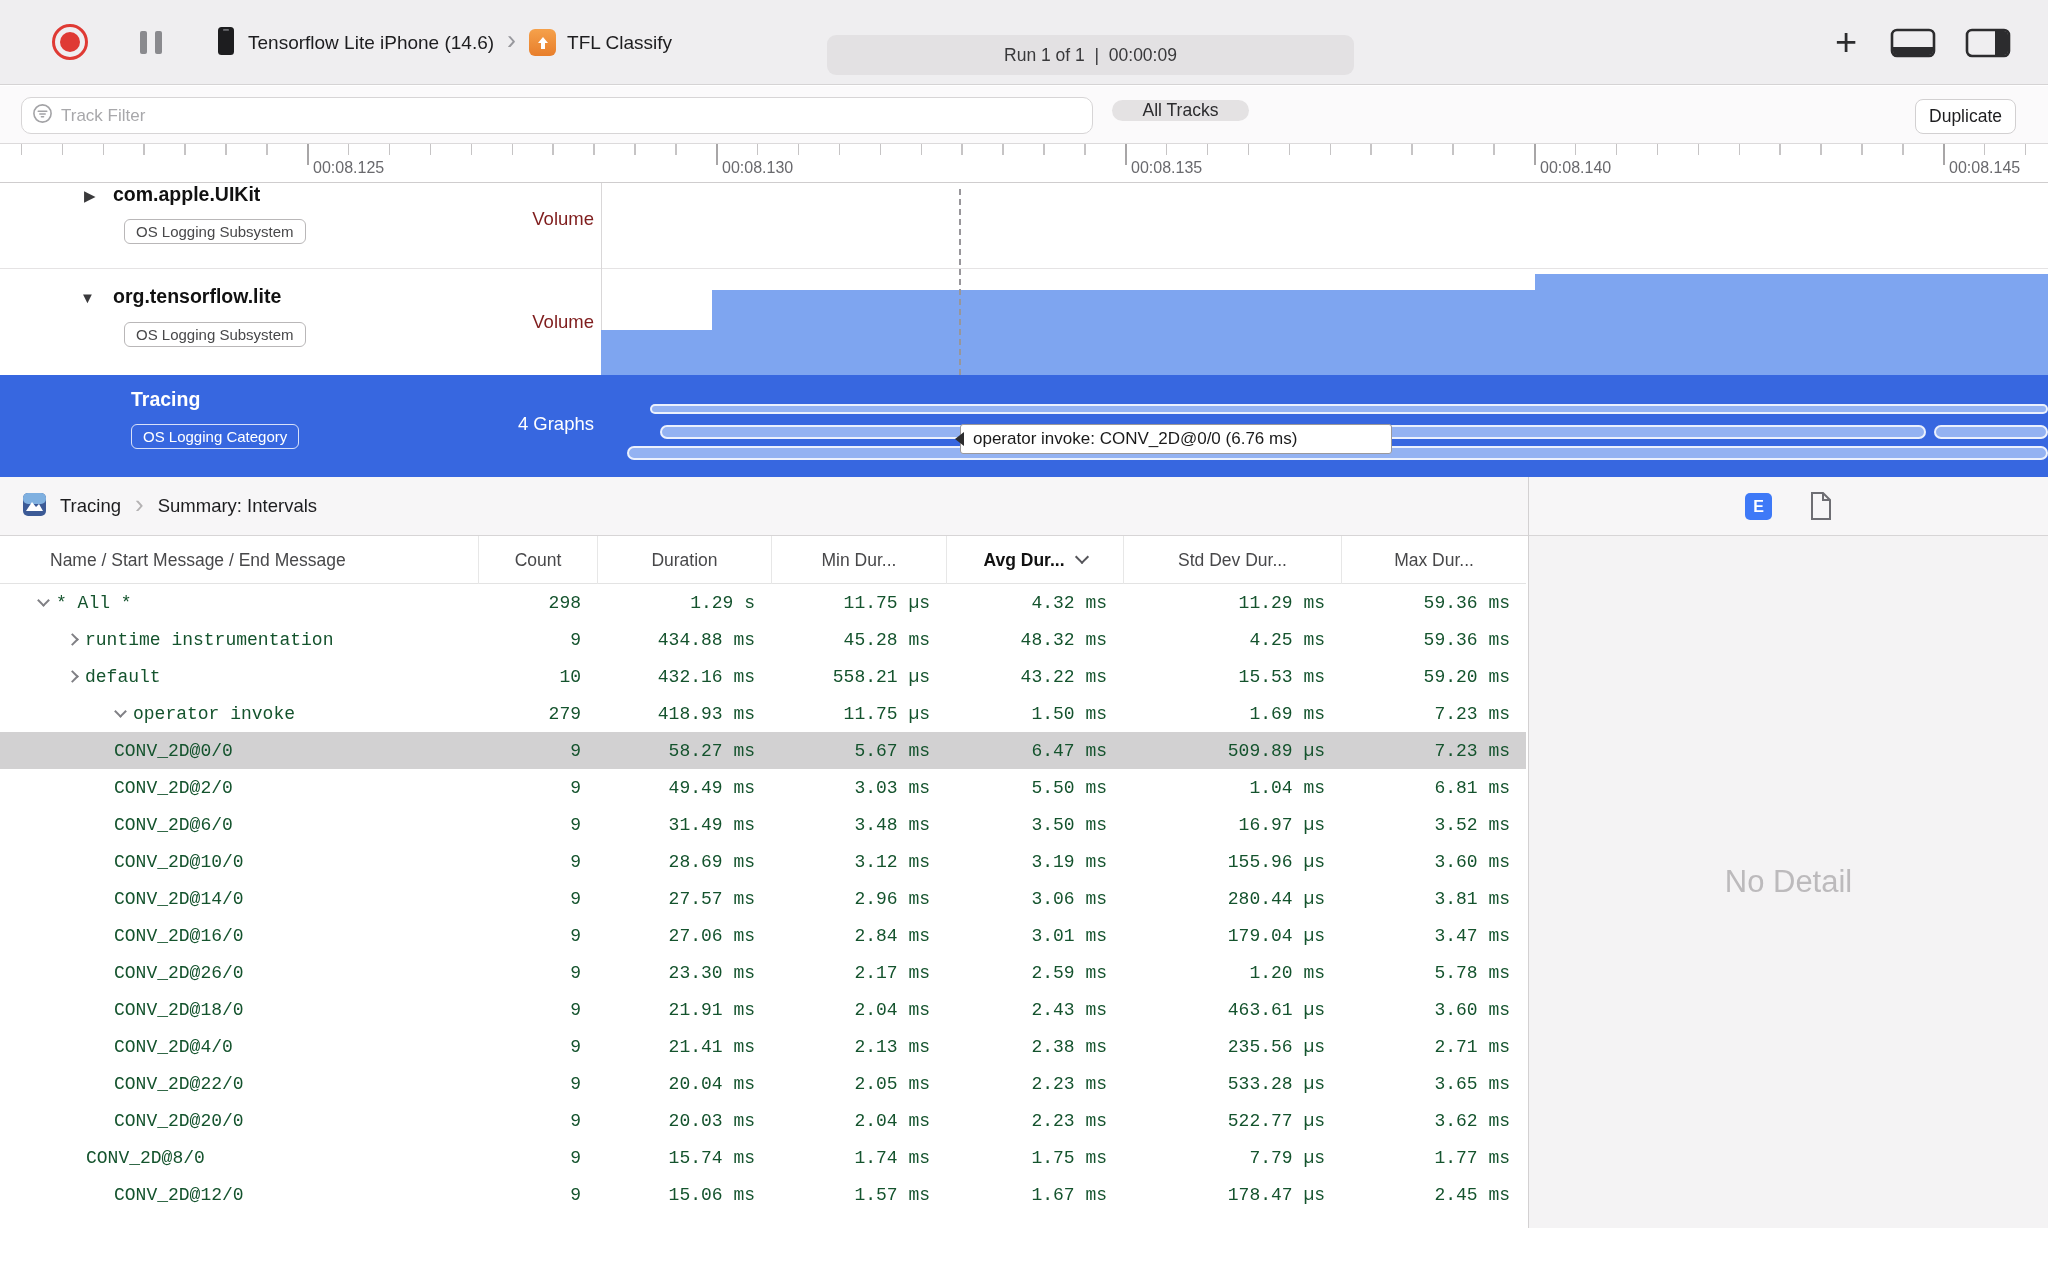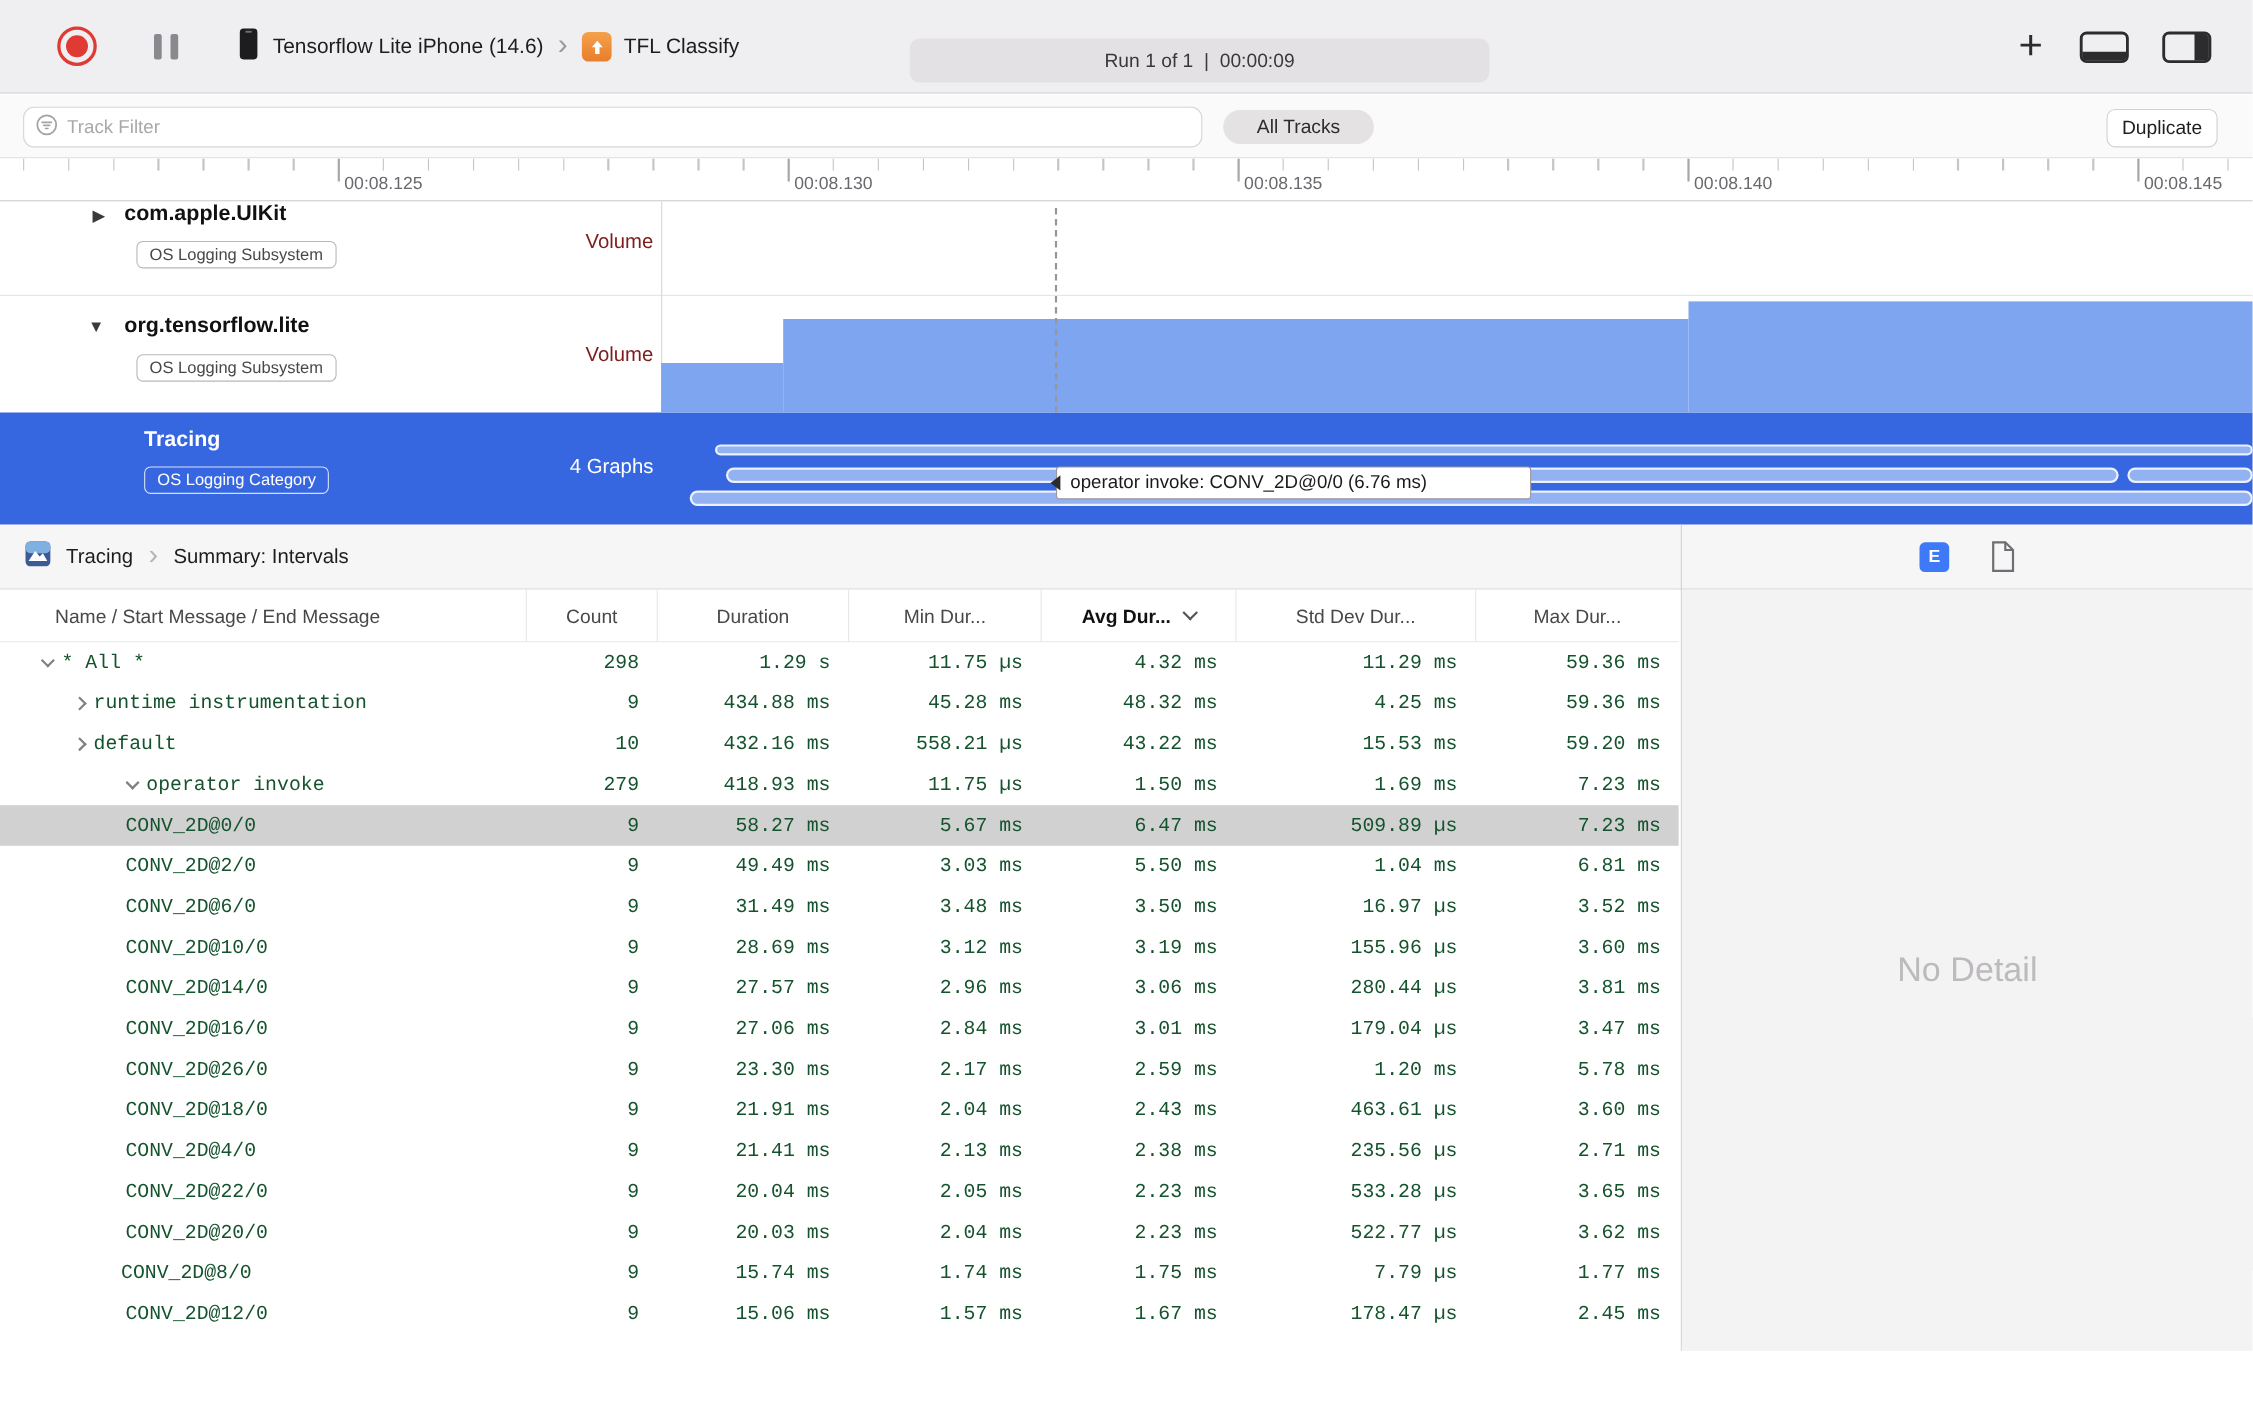--- a/index.html
+++ b/index.html
@@ -22,21 +22,21 @@
   .run-pill span { font-size:17.5px; color:#39393b; white-space:pre; }
   .plus-btn { left:1826px; top:22px; width:40px; height:40px; font-size:38px; font-weight:300; color:#2c2c2e; display:flex; align-items:center; justify-content:center; }
   .pane-btn { top:27px; }
 
   
   #filterbar { left:0; top:86px; width:2048px; height:58px; background:#fbfafb; border-bottom:1px solid #dcdadb; }
   .field { display:flex; align-items:center; background:#fff; border:1px solid #d7d5d6; border-radius:10px; padding:0 10px; gap:8px; }
   #track-filter-field { left:21px; top:11px; width:1072px; height:37px; }
   .field input { border:none; outline:none; background:transparent; font-family:"Liberation Sans",sans-serif; font-size:17px; color:#333; flex:1; }
   .field input::placeholder { color:#a8a8ab; }
-  .seg-btn { left:1112px; top:14px; width:137px; height:31px; background:#e4e2e3; border-radius:16px; display:flex; align-items:center; justify-content:center; font-size:17.5px; color:#2c2c2e; }
+  .seg-btn { left:1112px; top:14px; width:137px; height:21px; background:#e4e2e3; border-radius:16px; display:flex; align-items:center; justify-content:center; font-size:17.5px; color:#2c2c2e; }
   .dup-btn { left:1915px; top:13px; width:101px; height:35px; background:#fff; border:1px solid #d2d0d1; border-radius:8px; display:flex; align-items:center; justify-content:center; font-size:17.5px; color:#1d1d1f; }
 
   
   #ruler { left:0; top:144px; width:2048px; height:39px; background:#fff; border-bottom:1px solid #cfcdce; overflow:hidden; }
   .tick { position:absolute; top:0; width:1.6px; height:11px; background:#c6c4c5; }
   .tick.major { height:21px; background:#a8a6a7; }
   .rlabel { position:absolute; top:15px; font-size:16px; color:#69696d; white-space:nowrap; }
 
   
   .row-sep { left:0; top:268px; width:2048px; height:1px; background:#e5e3e4; }
@@ -447,21 +447,21 @@
           <span>CONV_2D@20/0</span>
         </div>
         <div class="cell num">9</div>
         <div class="cell num">20.03 ms</div>
         <div class="cell num">2.04 ms</div>
         <div class="cell num">2.23 ms</div>
         <div class="cell num">522.77 µs</div>
         <div class="cell num">3.62 ms</div>
       </div>
       <div class="trow tgrid">
-        <div class="cell namec" style="padding-left: 84px;">
+        <div class="cell namec" style="padding-left: 60px;">
           <span class="chevslot"></span>
           <span>CONV_2D@8/0</span>
         </div>
         <div class="cell num">9</div>
         <div class="cell num">15.74 ms</div>
         <div class="cell num">1.74 ms</div>
         <div class="cell num">1.75 ms</div>
         <div class="cell num">7.79 µs</div>
         <div class="cell num">1.77 ms</div>
       </div>

